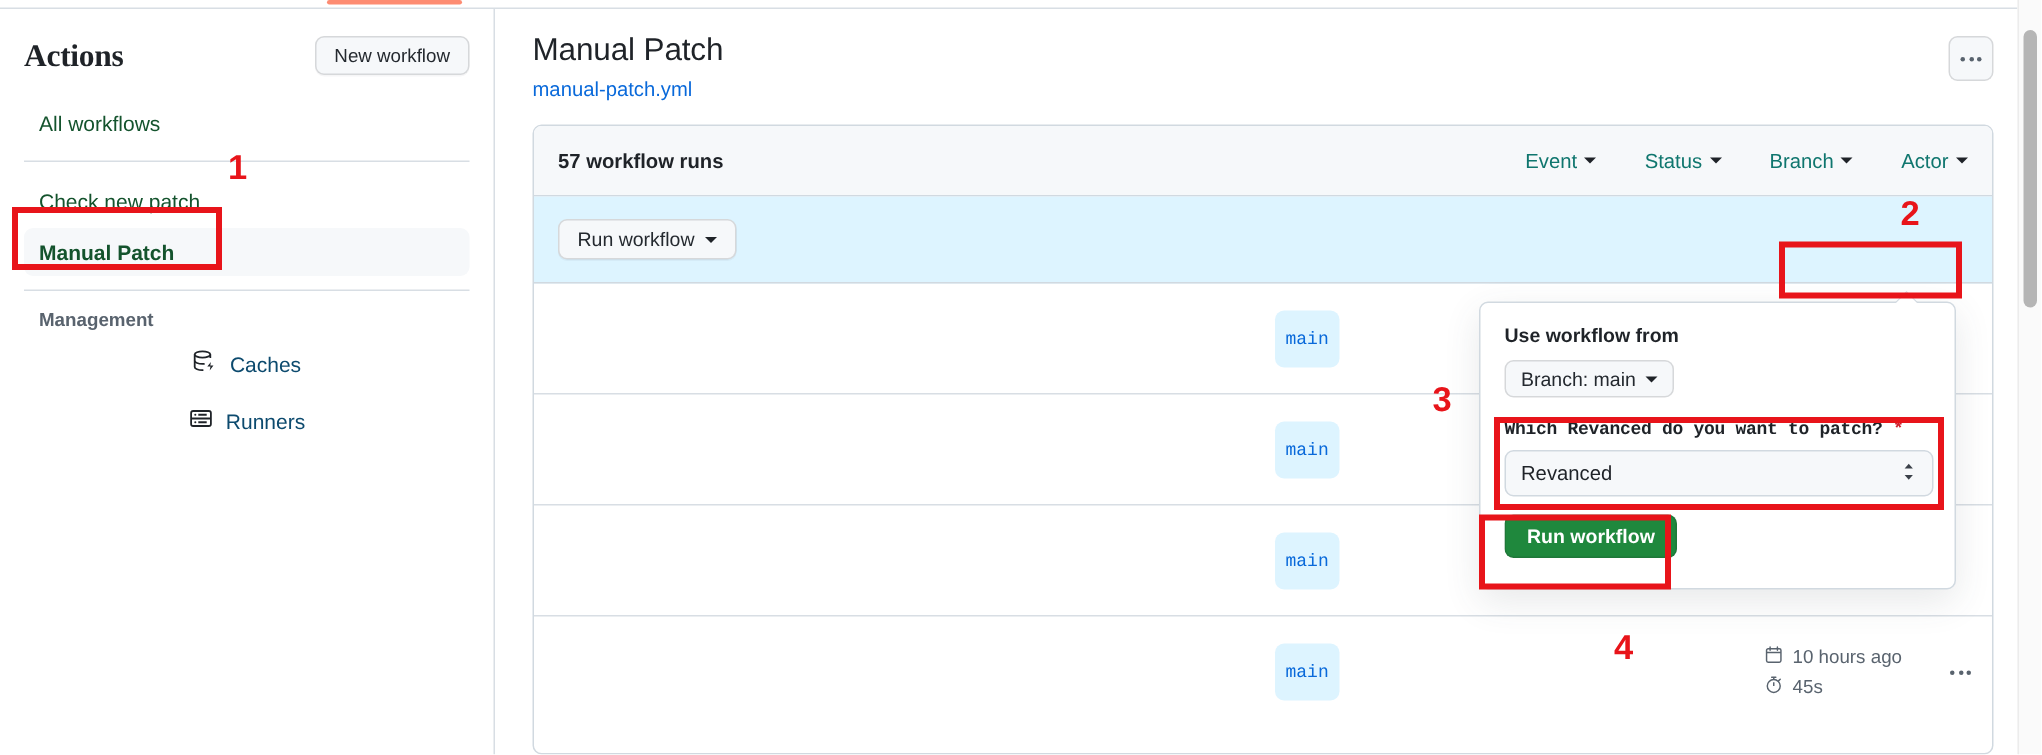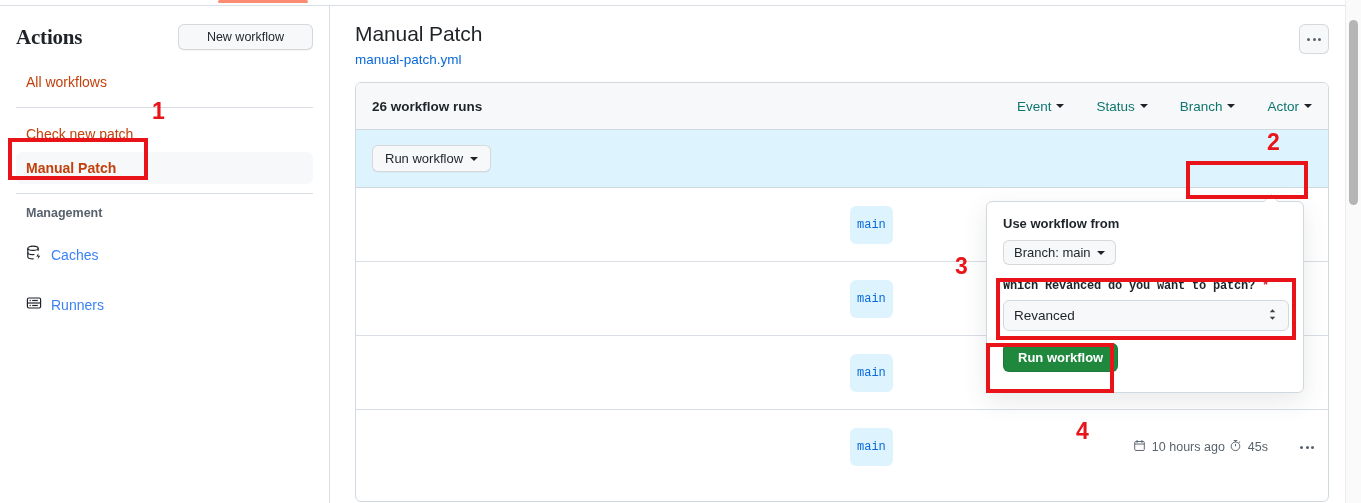--- a/index.html
+++ b/index.html
@@ -39,46 +39,46 @@
   .sidebar-header {
     display: flex; align-items: center; justify-content: space-between;
     padding-top: 18px; padding-bottom: 6px;
   }
   .sidebar-title {
     font-size: 21px; font-weight: 700; letter-spacing: -0.2px; color: #1f2328; font-family: Liberation Serif, serif;
   }
   .new-workflow-btn {
     font-size: 12.5px; color: #24292f; background: #f6f8fa;
     border: 1px solid rgba(31,35,40,0.15); border-radius: 6px;
-    padding: 5px 28px; cursor: pointer; white-space: nowrap;
+    padding: 5px 12px; cursor: pointer; white-space: nowrap;
     box-shadow: 0 1px 0 rgba(31,35,40,0.04);
   }
   .nav-item {
-    display: block; font-size: 14px; color: #c2410c;
+    display: block; font-size: 14px; color: #14532d;
     padding: 6px 10px; border-radius: 6px; margin-top: 10px;
     text-decoration: none; cursor: pointer; line-height: 20px;
   }
   .nav-divider { height: 1px; background: #d8dee4; margin: 9px 0 0 0; }
   .nav-item.sel {
     background: #f6f8fa; font-weight: 600; position: relative;
     margin-top: 2px;
   }
   .nav-item.sel::before {
     content: ""; position: absolute; left: -8px; top: 2px;
     width: 3px; height: 22px; border-radius: 6px; background: #0969da;
   }
   .nav-section-title {
     font-size: 12.5px; color: #59636e; font-weight: 600;
     margin-top: 12px; padding: 0 10px 0 10px;
   }
   .mgmt-item {
     display: flex; align-items: center; gap: 9px;
-    font-size: 14px; color: #3b82f6;
-    padding: 6px 10px; border-radius: 6px; margin-top: 19px;
-    text-decoration: none; cursor: pointer;
+    font-size: 14px; color: #0c4a6e;
+    padding: 6px 10px; border-radius: 6px; margin-top: 7px;
+    text-decoration: none; cursor: pointer; justify-content: center;
   }
   .mgmt-item svg { flex: 0 0 auto; }
 
   
   .main {
     position: absolute; left: 331px; top: 6px; width: 1014px; height: 497px;
     background: #ffffff; padding: 14px 16px 0 24px;
   }
   .main-head {
     display: flex; align-items: flex-start; justify-content: space-between;
@@ -151,21 +151,21 @@
     display: flex; align-items: center; padding: 0 16px; position: relative;
   }
   .run-row:last-child { border-bottom: 0; }
   .branch-tag {
     position: absolute; left: 494px;
     font-family: "Liberation Mono", monospace; font-size: 12px;
     color: #0969da; background: #ddf4ff; border-radius: 6px;
     padding: 12px 7px; cursor: pointer;
   }
   .run-meta {
-    position: absolute; right: 60px; display: flex; flex-direction: row;
+    position: absolute; right: 60px; display: flex; flex-direction: column;
     gap: 4px; font-size: 12.5px; color: #59636e;
   }
   .meta-line { display: flex; align-items: center; gap: 6px; }
   .row-kebab {
     position: absolute; right: 14px; display: flex; gap: 2.5px; cursor: pointer;
   }
   .row-kebab i { width: 3px; height: 3px; border-radius: 50%; background: #59636e; display:block; }
 
   
   .wf-panel {
@@ -298,21 +298,21 @@
           <i></i>
             <i></i>
             <i></i>
         </div>
       </div>
     </div>
 
     <div class="runs-card">
 
       <div class="runs-card-head">
-        <div class="runs-count">26 workflow runs</div>
+        <div class="runs-count">57 workflow runs</div>
         <div class="filters">
           <span class="filter-drop">
             <span>Event</span>
             <span class="caret"></span>
           </span>
           <span class="filter-drop">
             <span>Status</span>
             <span class="caret"></span>
           </span>
           <span class="filter-drop">

